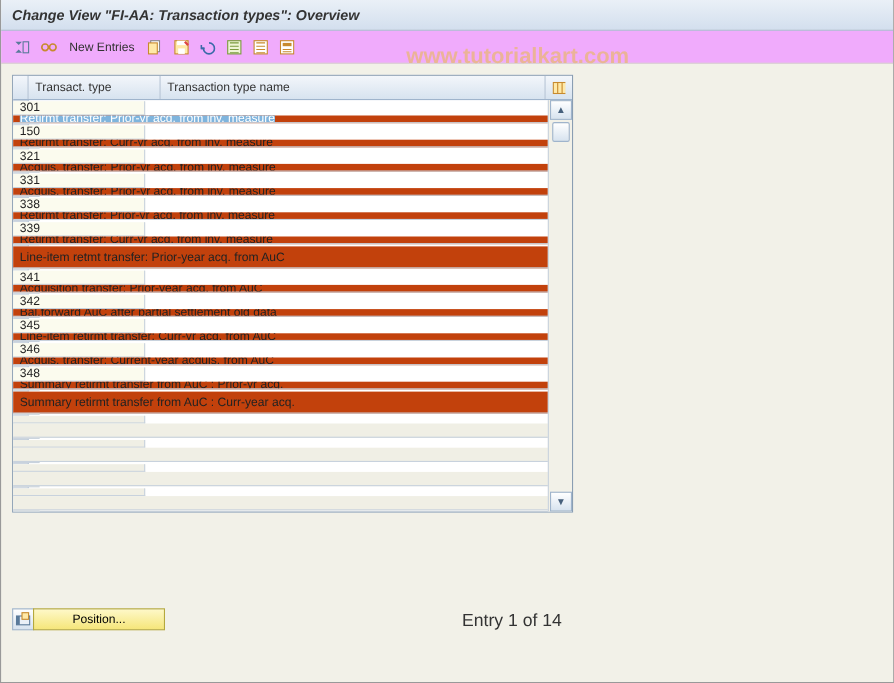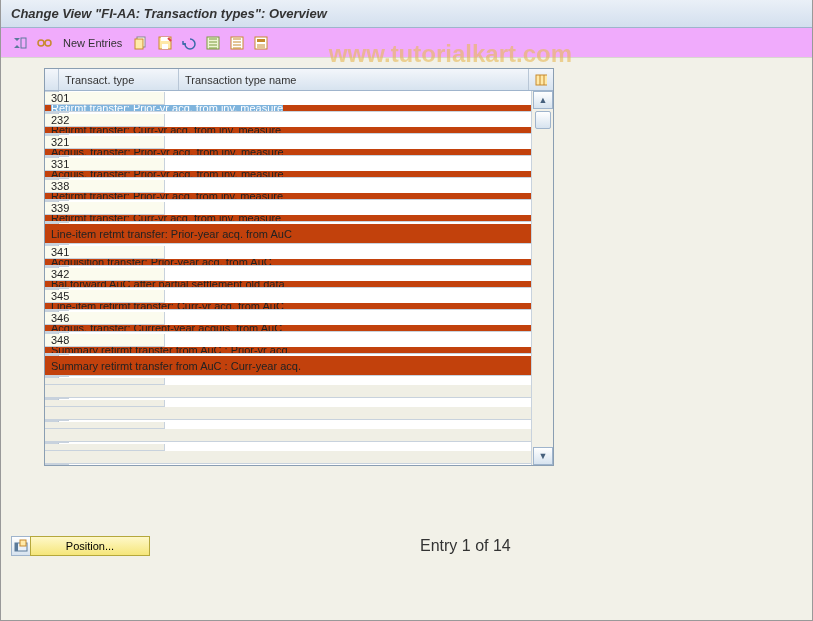--- a/index.html
+++ b/index.html
@@ -48,30 +48,29 @@
     .new-entries {
       font-size: 11px;
       color: #333;
       cursor: pointer;
       padding: 0 4px;
     }
     .watermark {
       position: absolute;
       top: 40px;
       right: 240px;
-      font-size: 24px;
+      font-size: 20px;
       font-weight: bold;
       color: #e8b956;
       opacity: 0.6;
       pointer-events: none;
       white-space: nowrap;
     }
     .content-area {
       padding: 10px;
-      margin-left: 33px;
     }
     .table-wrap {
       width: 510px;
       border: 1px solid #8a9eb2;
       background: #fff;
       position: relative;
     }
     .thead-row {
       display: flex;
       background: linear-gradient(#f3f6fb, #d7e3ef);
@@ -179,23 +178,23 @@
       width:16px;
       height:18px;
       background: linear-gradient(#fff,#d7e3ef);
       border:1px solid #9fb4cc;
       border-radius:2px;
       cursor:pointer;
     }
     .footer-area {
       position: absolute;
       left: 10px;
-      bottom: 63px;
-      display: flex;
-      align-items: center;
+      bottom: 46px;
+      display: flex;
+      align-items: flex-end;
       gap: 270px;
     }
     .position-btn {
       display:flex;
       align-items:center;
       height:22px;
       cursor:pointer;
     }
     .position-icon {
       width:20px;height:20px;
@@ -303,21 +302,21 @@
             <span>301</span>
           </div>
           <div class="cell c2">
             <span>Retirmt transfer: Prior-yr acq. from inv. measure</span>
           </div>
           <div class="cell scroll-gutter"></div>
         </div>
         <div class="row">
           <div class="cell sel"></div>
           <div class="cell c1">
-            <span>232</span>
+            <span>150</span>
           </div>
           <div class="cell c2">
             <span>Retirmt transfer: Curr-yr acq. from inv. measure</span>
           </div>
           <div class="cell scroll-gutter"></div>
         </div>
         <div class="row">
           <div class="cell sel"></div>
           <div class="cell c1">
             <span>321</span>

